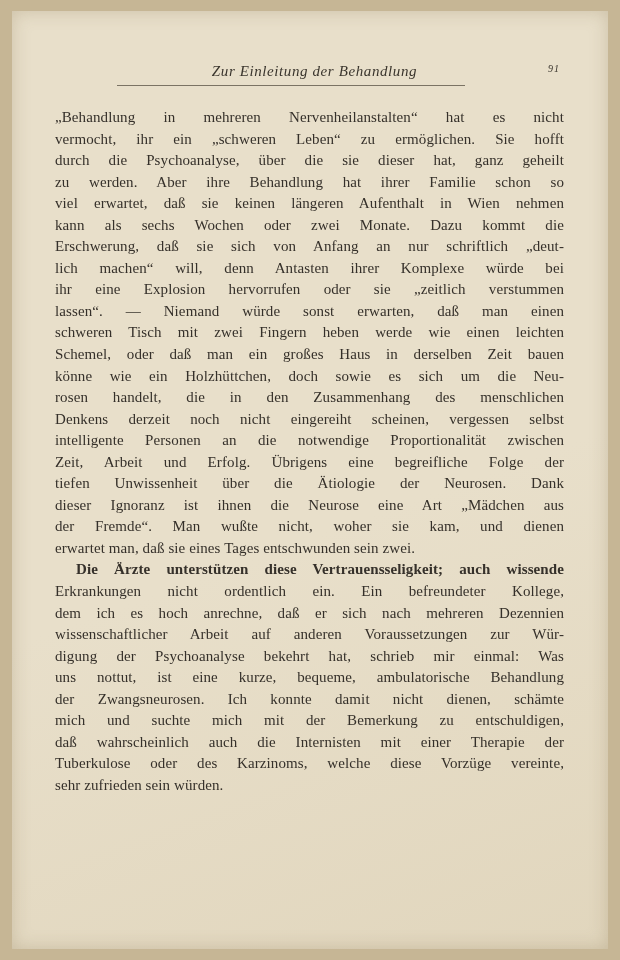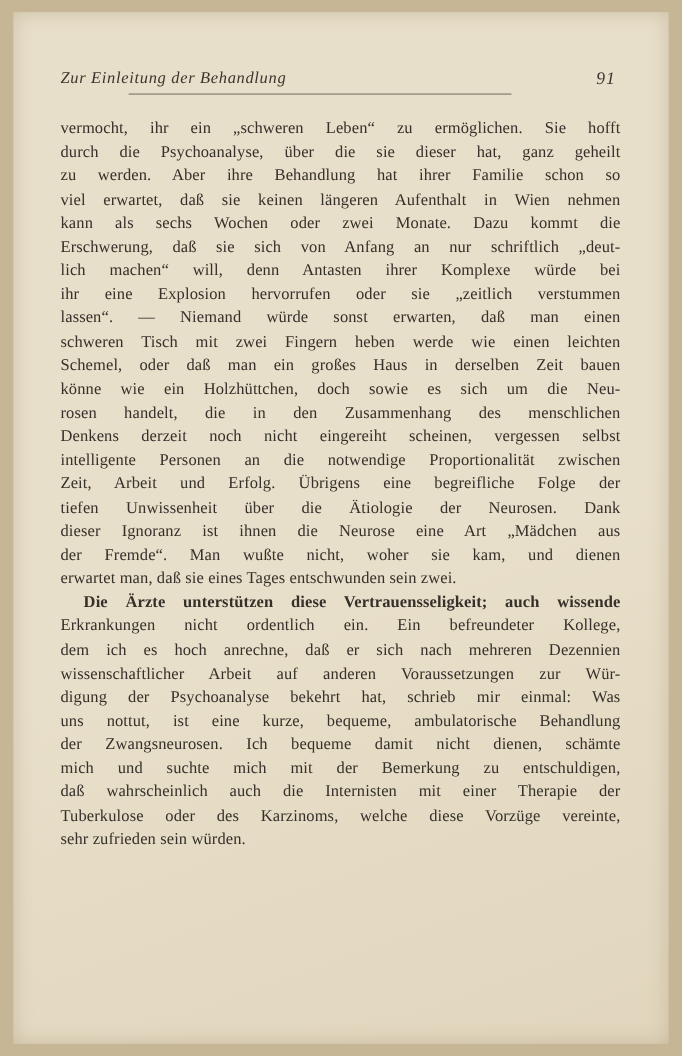--- a/index.html
+++ b/index.html
@@ -27,40 +27,40 @@
     padding: 52px 34px 0 43px;
     color: var(--ink);
   }
   .running-head {
     position: relative;
     height: 30px;
     margin-bottom: 14px;
   }
   .head-title {
     display: block;
-    text-align: left;
+    text-align: center;
     font-style: italic;
     font-size: 15px;
     letter-spacing: 0.6px;
     color: #3a352d;
   }
   .head-rule {
     position: absolute;
     left: 62px;
     width: 348px;
     top: 22px;
     height: 1px;
     background: var(--rule);
     opacity: 0.8;
   }
   .page-num {
     position: absolute;
     right: 14px;
     top: 0;
-    font-size: 16px;
+    font-size: 10px;
     letter-spacing: 1px;
     color: #3a352d;
     font-style: italic;
   }
   .body-text {
     width: 509px;
     font-size: 15px;
     line-height: 21.55px;
     letter-spacing: 0.1px;
   }
@@ -82,20 +82,21 @@
 <body>
 
 <div class="scan">
   <div class="page">
     <div class="running-head">
       <span class="head-title">Zur Einleitung der Behandlung</span>
       <span class="page-num">91</span>
       <div class="head-rule"></div>
     </div>
     <div class="body-text" id="body-text">
+        <div class="line">„Behandlung in mehreren Nervenheilanstalten“ hat es nicht</div>
         <div class="line">vermocht, ihr ein „schweren Leben“ zu ermöglichen. Sie hofft</div>
         <div class="line">durch die Psychoanalyse, über die sie dieser hat, ganz geheilt</div>
         <div class="line">zu werden. Aber ihre Behandlung hat ihrer Familie schon so</div>
         <div class="line">viel erwartet, daß sie keinen längeren Aufenthalt in Wien nehmen</div>
         <div class="line">kann als sechs Wochen oder zwei Monate. Dazu kommt die</div>
         <div class="line">Erschwerung, daß sie sich von Anfang an nur schriftlich „deut-</div>
         <div class="line">lich machen“ will, denn Antasten ihrer Komplexe würde bei</div>
         <div class="line">ihr eine Explosion hervorrufen oder sie „zeitlich verstummen</div>
         <div class="line">lassen“. — Niemand würde sonst erwarten, daß man einen</div>
         <div class="line">schweren Tisch mit zwei Fingern heben werde wie einen leichten</div>
@@ -108,20 +109,20 @@
         <div class="line">tiefen Unwissenheit über die Ätiologie der Neurosen. Dank</div>
         <div class="line">dieser Ignoranz ist ihnen die Neurose eine Art „Mädchen aus</div>
         <div class="line">der Fremde“. Man wußte nicht, woher sie kam, und dienen</div>
         <div class="line last">erwartet man, daß sie eines Tages entschwunden sein zwei.</div>
         <div class="line indent">Die Ärzte unterstützen diese Vertrauensseligkeit; auch wissende</div>
         <div class="line">Erkrankungen nicht ordentlich ein. Ein befreundeter Kollege,</div>
         <div class="line">dem ich es hoch anrechne, daß er sich nach mehreren Dezennien</div>
         <div class="line">wissenschaftlicher Arbeit auf anderen Voraussetzungen zur Wür-</div>
         <div class="line">digung der Psychoanalyse bekehrt hat, schrieb mir einmal: Was</div>
         <div class="line">uns nottut, ist eine kurze, bequeme, ambulatorische Behandlung</div>
-        <div class="line">der Zwangsneurosen. Ich bequeme damit nicht dienen, schämte</div>
+        <div class="line">der Zwangsneurosen. Ich konnte damit nicht dienen, schämte</div>
         <div class="line">mich und suchte mich mit der Bemerkung zu entschuldigen,</div>
         <div class="line">daß wahrscheinlich auch die Internisten mit einer Therapie der</div>
         <div class="line">Tuberkulose oder des Karzinoms, welche diese Vorzüge vereinte,</div>
         <div class="line last">sehr zufrieden sein würden.</div>
       </div>
   </div>
 </div>
 
 </body></html>

